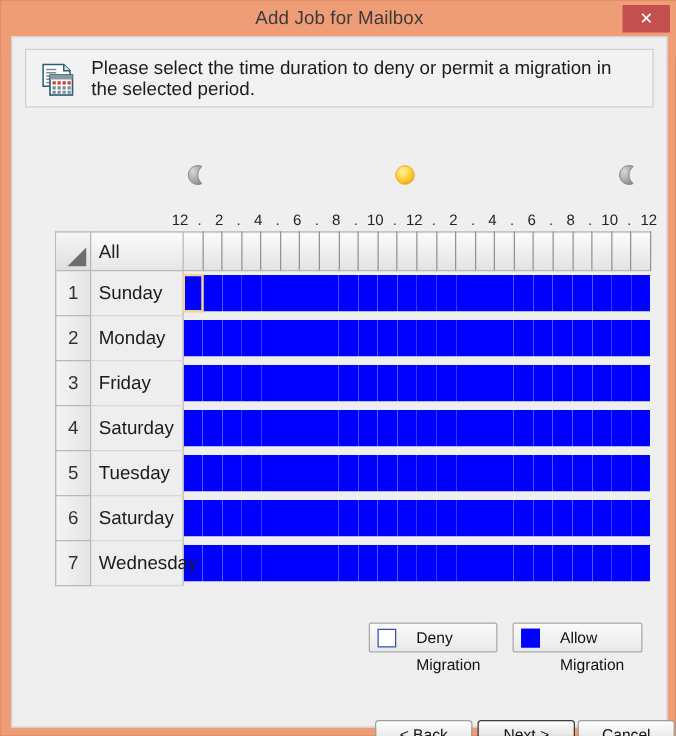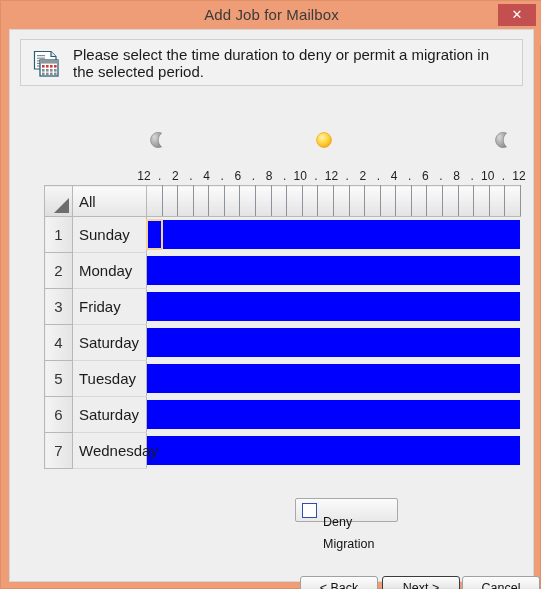--- a/index.html
+++ b/index.html
@@ -257,23 +257,22 @@
     top: 4px;
     width: 15px;
     height: 15px;
     box-sizing: border-box;
     border: 1px solid #2d4fae;
   }
   .legend-swatch.white { background: #ffffff; }
   .legend-swatch.blue  { background: #0000ff; border-color: #0000ff; }
   .legend-label {
     position: absolute;
-    left: 27px;
+    left: 37px;
     top: 0;
-    margin-top: 12px;
   }
 
   
   .buttonbar {
     position: absolute;
     left: 0;
     top: 546px;
     width: 525px;
     height: 30px;
   }
@@ -1002,20 +1001,24 @@
             </tr>
           </tbody>
       </table>
     </div>
 
     <div class="legend">
       <div class="legend-item legend-deny">
         <span class="legend-swatch white"></span>
         <span class="legend-label">Deny Migration</span>
       </div>
+      <div class="legend-item legend-allow">
+        <span class="legend-swatch blue"></span>
+        <span class="legend-label">Allow Migration</span>
+      </div>
     </div>
 
     <div class="buttonbar">
       <div class="dlg-button btn-back">&lt; <span class="uline">B</span>ack</div>
       <div class="dlg-button btn-next"><span class="uline">N</span>ext &gt;</div>
       <div class="dlg-button btn-cancel">Cancel</div>
     </div>
 
   </div>
 </div>

